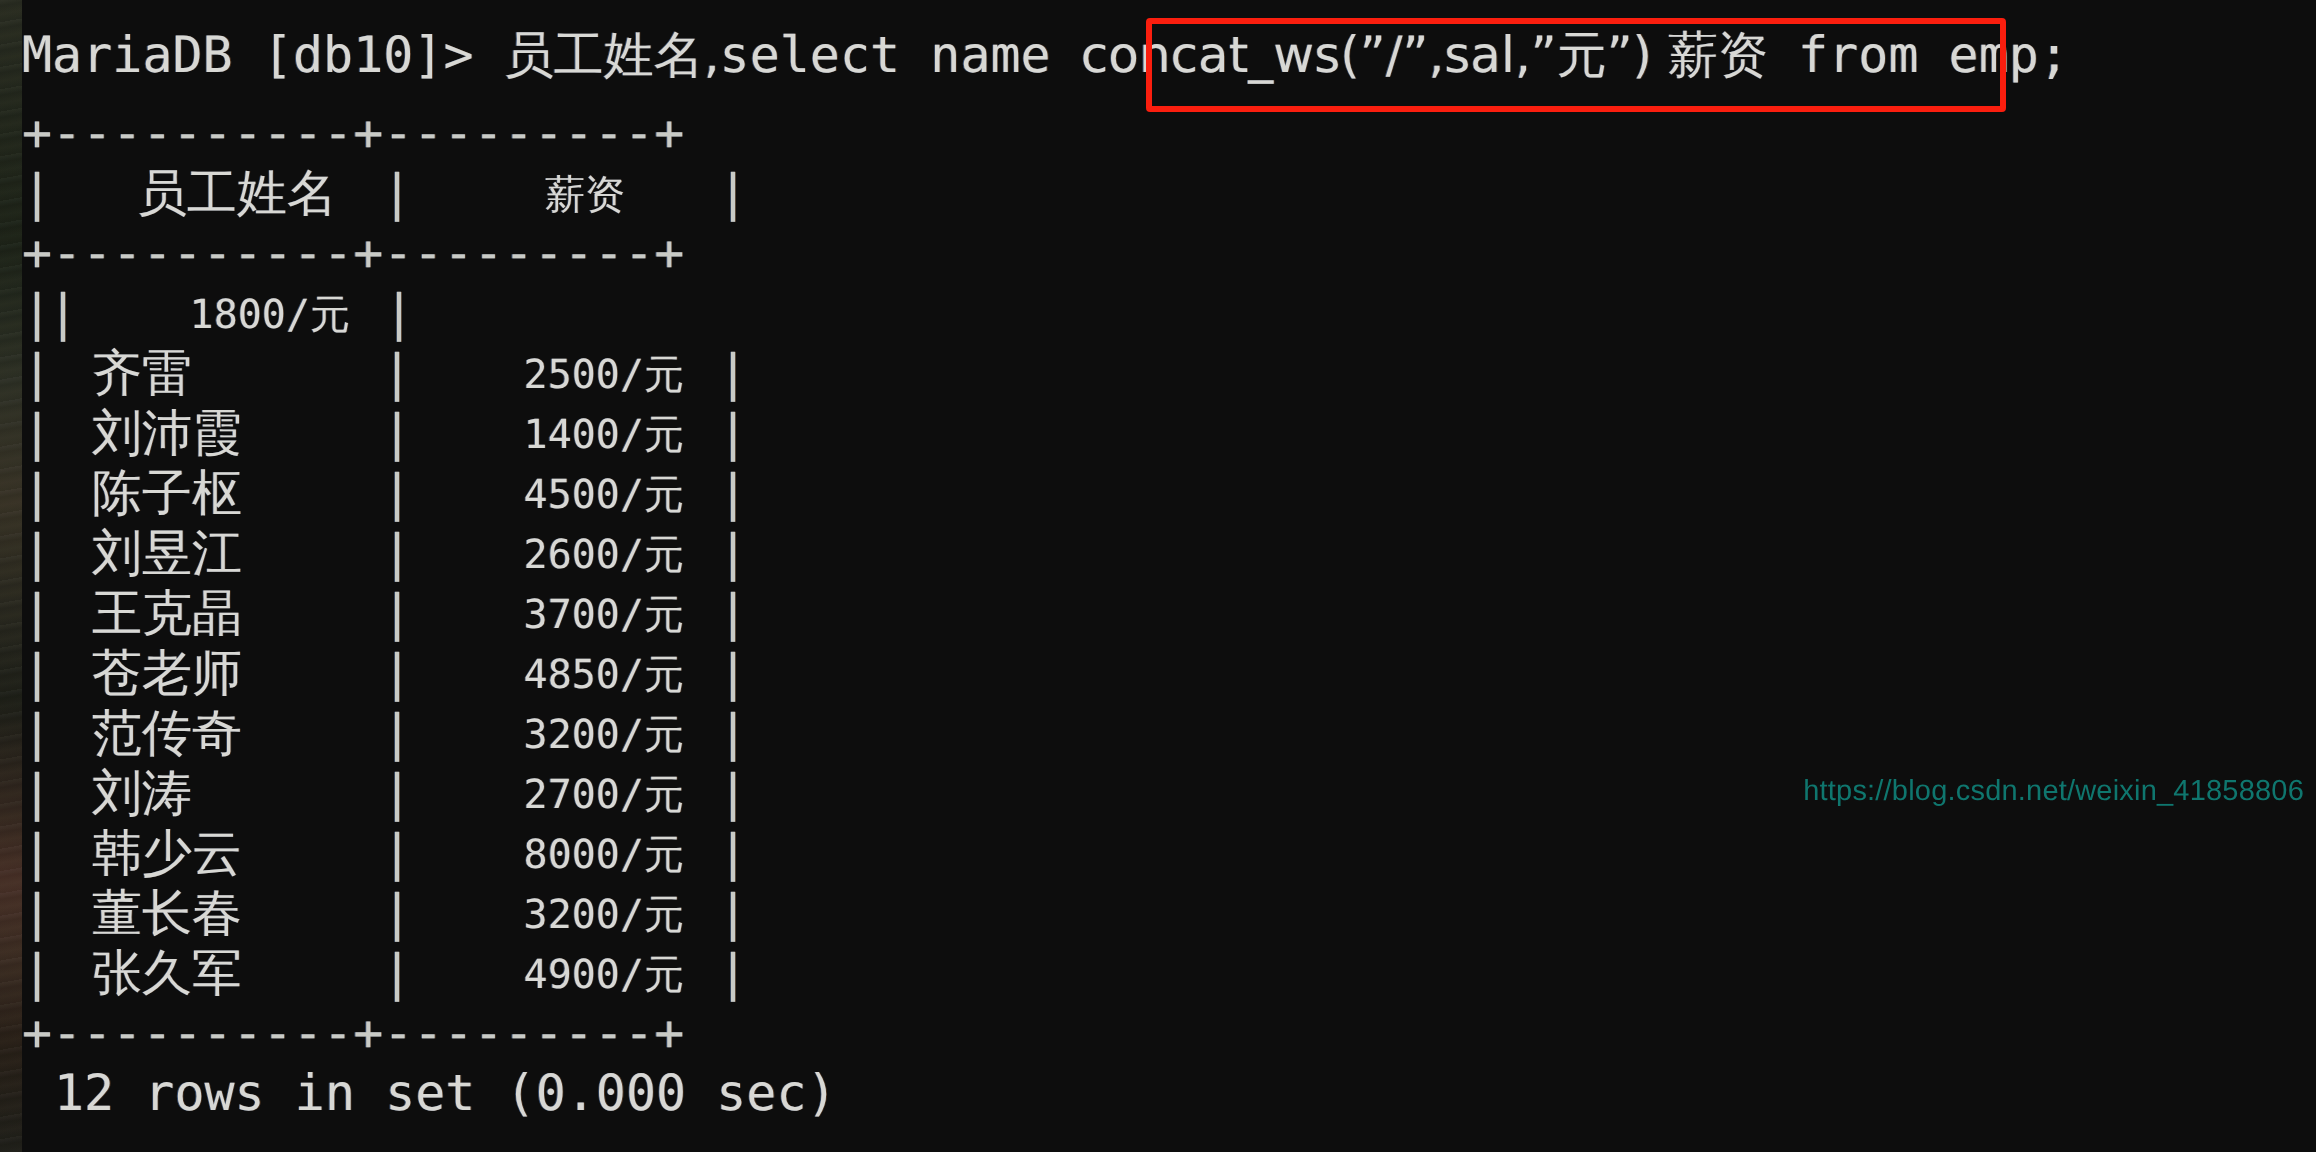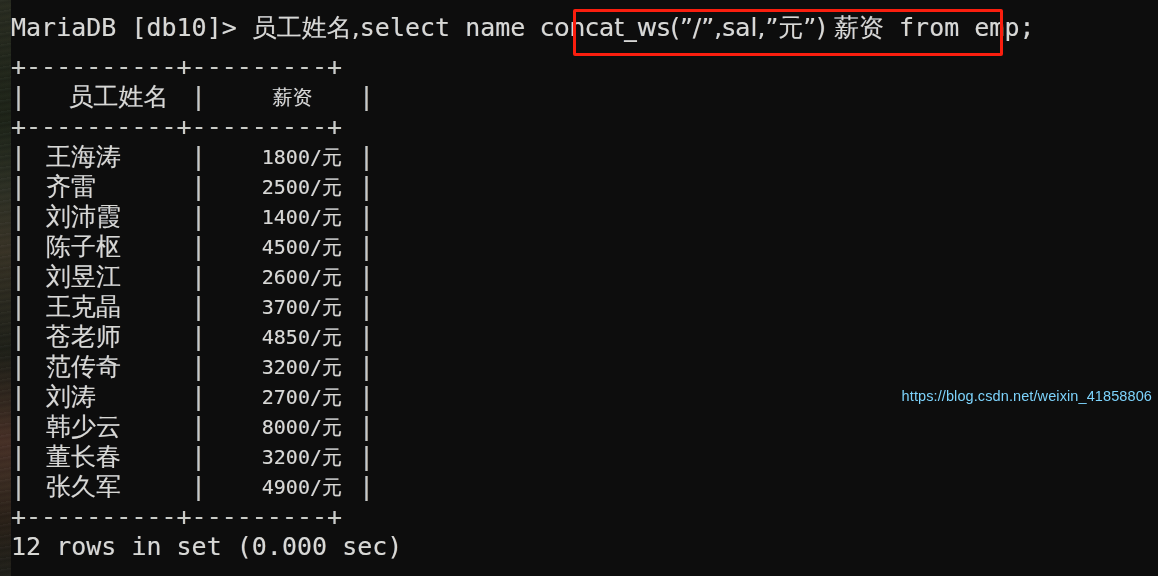--- a/index.html
+++ b/index.html
@@ -151,31 +151,31 @@
     font-family: "DejaVu Sans", "Liberation Sans", sans-serif;
   }
   .hdr .cell-name, .hdr .cell-sal {
     text-align: center;
     padding-left: 22px;
     padding-right: 0;
   }
 
   
   #status-line {
-    left: 0px;
+    left: 16px;
     top: 532px;
     font-size: 25px;
   }
 
   
   #watermark {
     position: absolute;
     right: 6px;
     bottom: 4px;
-    color: #7dd3fc;
+    color: #0f766e;
     font-family: "Liberation Sans", "DejaVu Sans", sans-serif;
     font-size: 14.5px;
     letter-spacing: 0.1px;
     white-space: pre;
   }
 </style>
 </head>
 <body>
 
 <div id="screen">
@@ -200,21 +200,20 @@
         <span class="bar">|</span>
         <span class="cell-sal">薪资</span>
         <span class="bar">|</span>
       </div>
 
       <div class="rule">+----------+---------+</div>
 
       <div id="table-body">
           <div class="trow">
             <span class="bar">|</span>
-            <span class="cell-name">王海涛</span>
             <span class="bar">|</span>
             <span class="cell-sal"><span>1800</span><span>/</span><span class="yuan">元</span></span>
             <span class="bar">|</span>
           </div>
           <div class="trow">
             <span class="bar">|</span>
             <span class="cell-name">齐雷</span>
             <span class="bar">|</span>
             <span class="cell-sal"><span>2500</span><span>/</span><span class="yuan">元</span></span>
             <span class="bar">|</span>

